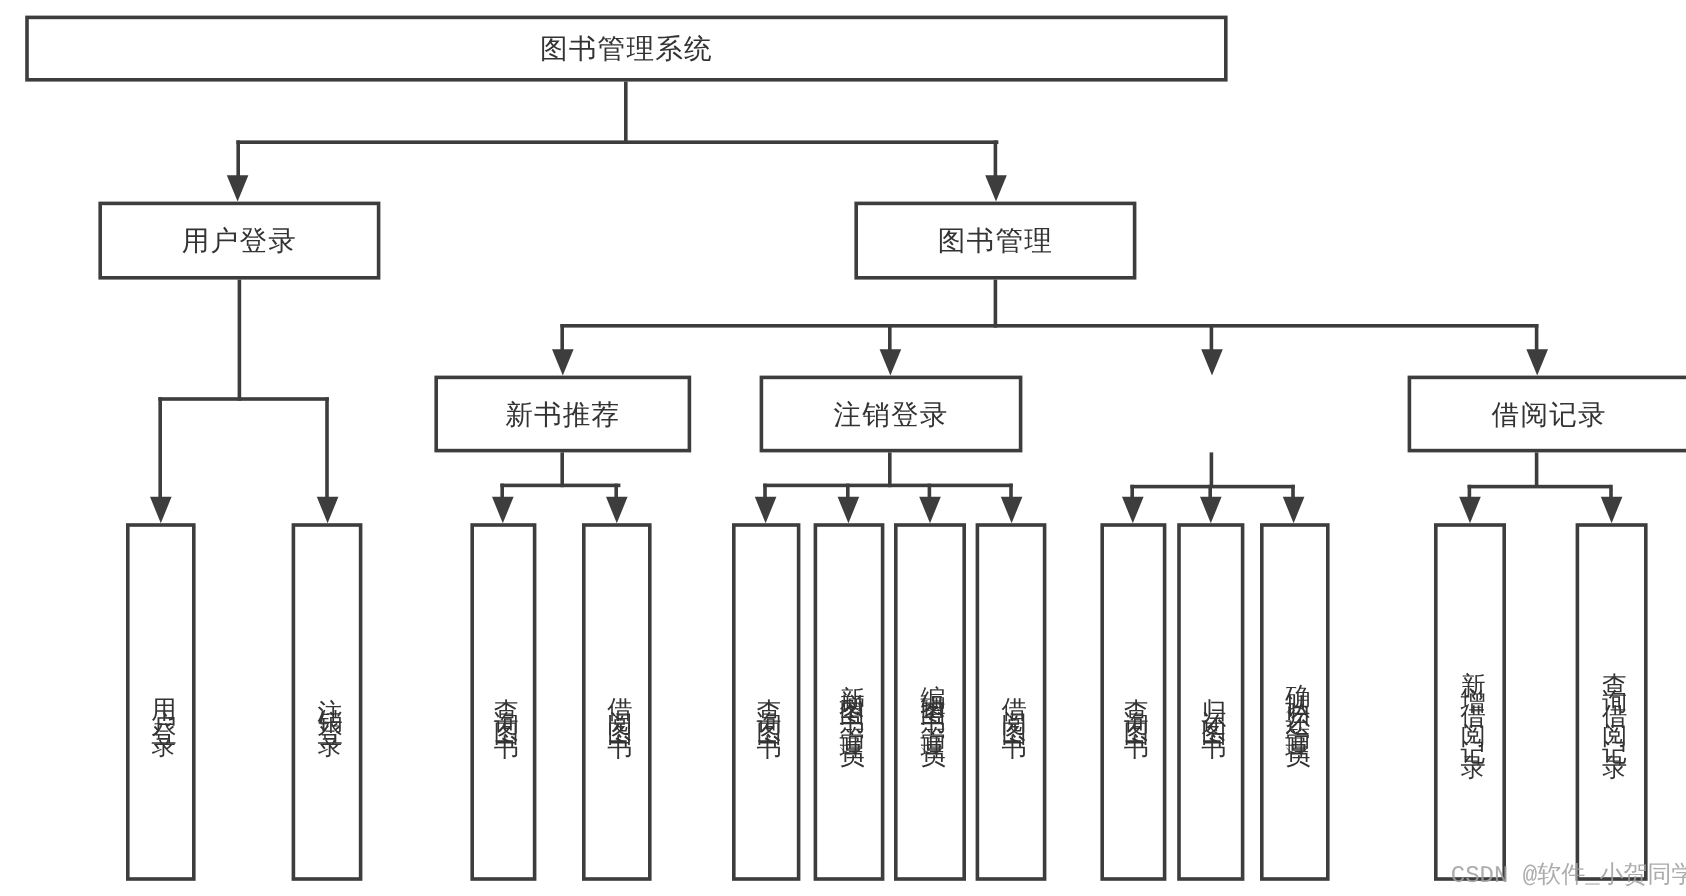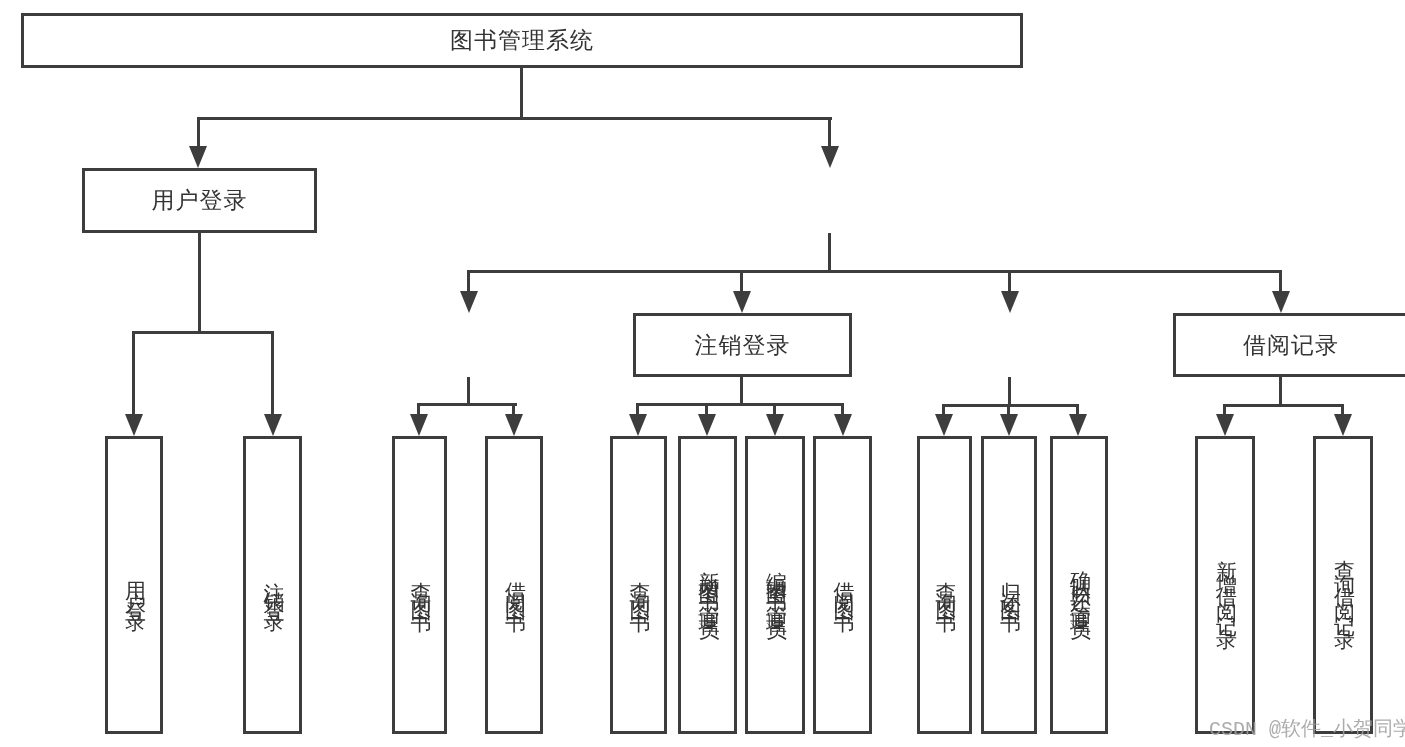--- a/index.html
+++ b/index.html
@@ -37,21 +37,23 @@
 </style>
 </head>
 <body>
 
 <div class="canvas">
 
   <div class="node h" style="left:21px; top:13px; width:1002px; height:55px;">图书管理系统</div>
 
   <div class="node h" style="left:82px; top:168px; width:235px; height:65px;">用户登录</div>
 
+  <div class="node h" style="left:712px; top:168px; width:235px; height:65px;">图书管理</div>
 
+  <div class="node h" style="left:362px; top:313px; width:214px; height:64px;">新书推荐</div>
 
   <div class="node h" style="left:633px; top:313px; width:219px; height:64px;">注销登录</div>
 
 
   <div class="node h" style="left:1173px; top:313px; width:236px; height:64px;">借阅记录</div>
 
   <div class="node leaf sp-s" style="left:105px; top:436px; width:58px; height:298px;">
     <span class="vtext">用户登录</span>
   </div>
   <div class="node leaf sp-s" style="left:243px; top:436px; width:59px; height:298px;">

